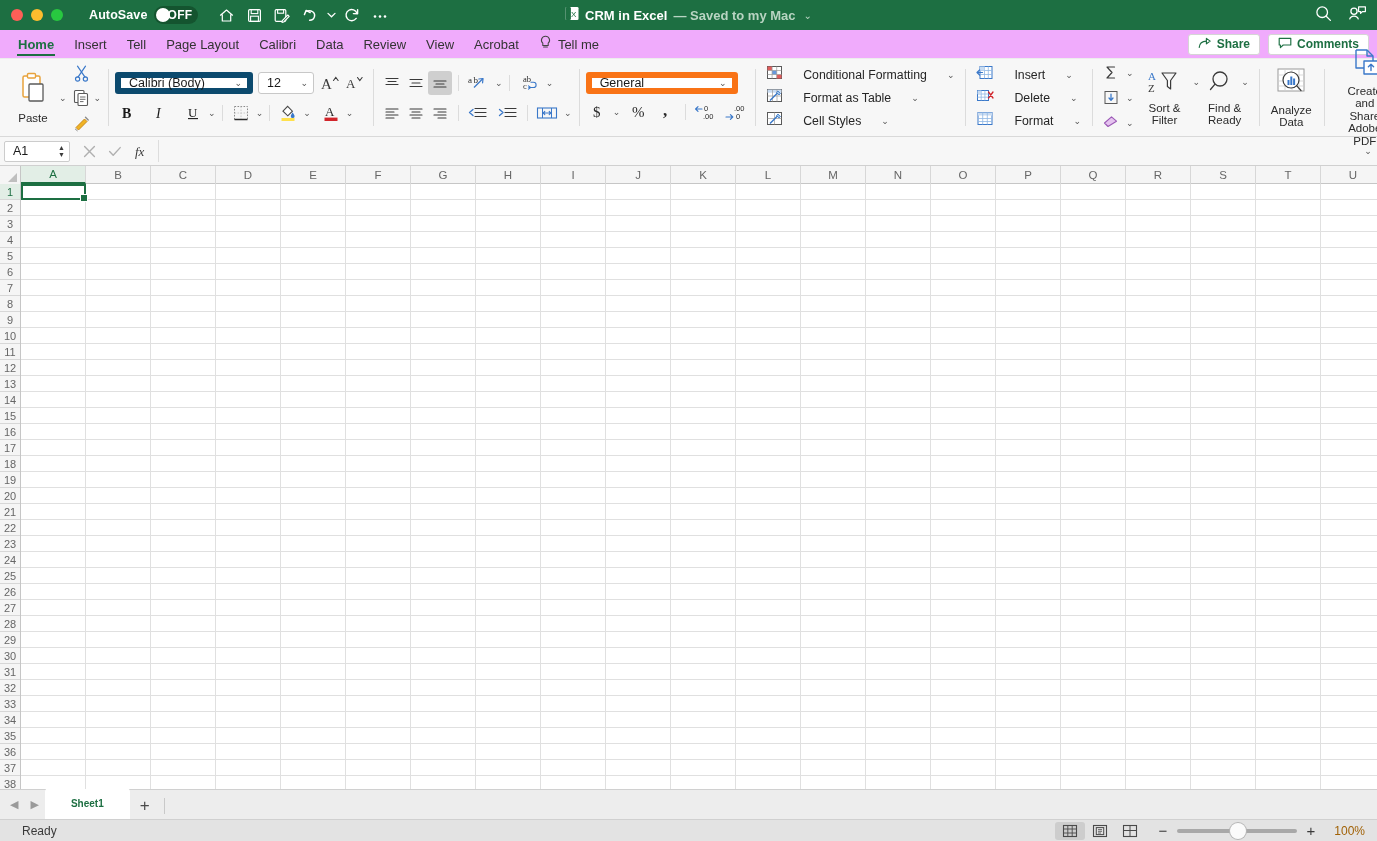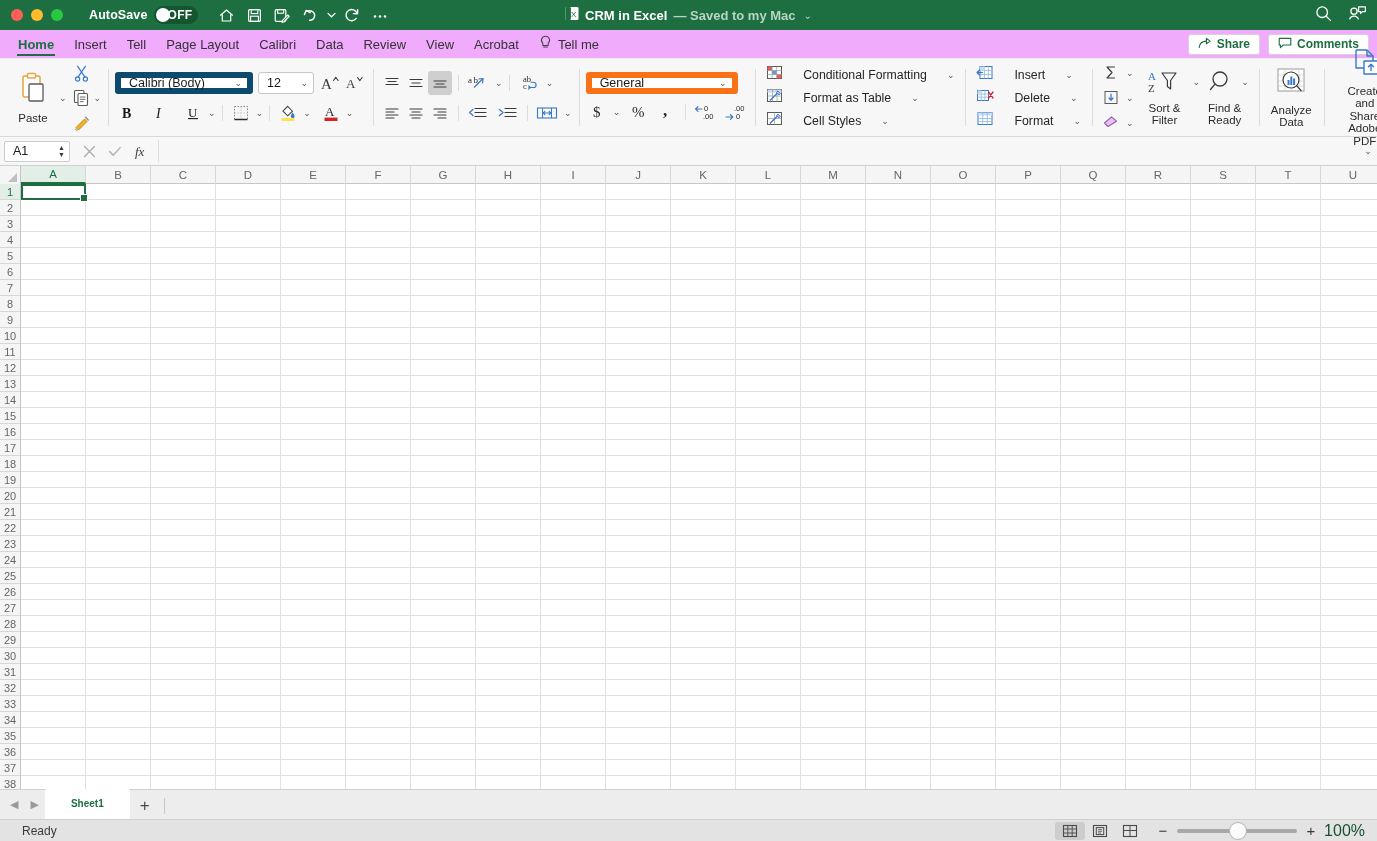--- a/index.html
+++ b/index.html
@@ -209,21 +209,21 @@
     border-top: 1px solid #D0D0D0; position: relative;
   }
   .status-text { font-size: 12px; color: #3a3a3a; margin-left: 22px; }
   .status-right { position: absolute; right: 0; top: 0; bottom: 0; display: flex; align-items: center; gap: 0px; padding-right: 12px;}
   .viewbtn { width: 30px; height: 18px; display:flex; align-items:center; justify-content:center; border-radius:3px; }
   .viewbtn.active { background: #CDCDCD; }
   .zoomwrap { display: flex; align-items: center; gap: 8px; margin-left: 12px; }
   .zoom-minus, .zoom-plus { font-size: 15px; color: #3a3a3a; width:12px; text-align:center; }
   .slider { width: 120px; height: 4px; background: #A8A8A8; border-radius: 2px; position: relative; }
   .slider .thumb { position: absolute; left: 53px; top: -6px; width: 16px; height: 16px; border-radius: 50%; background: #FBFBFB; box-shadow: 0 0 0 1px #B5B5B5; }
-  .zoom-val { font-size: 16px; color: #14532d; width: 42px; text-align: right; margin-left: 6px;}
+  .zoom-val { font-size: 12px; color: #a16207; width: 42px; text-align: right; margin-left: 6px;}
 </style>
 </head>
 <body>
 
 <div id="app">
 
   <div class="titlebar">
     <div class="traffic">
       <div class="dot red"></div>
       <div class="dot yellow"></div>

